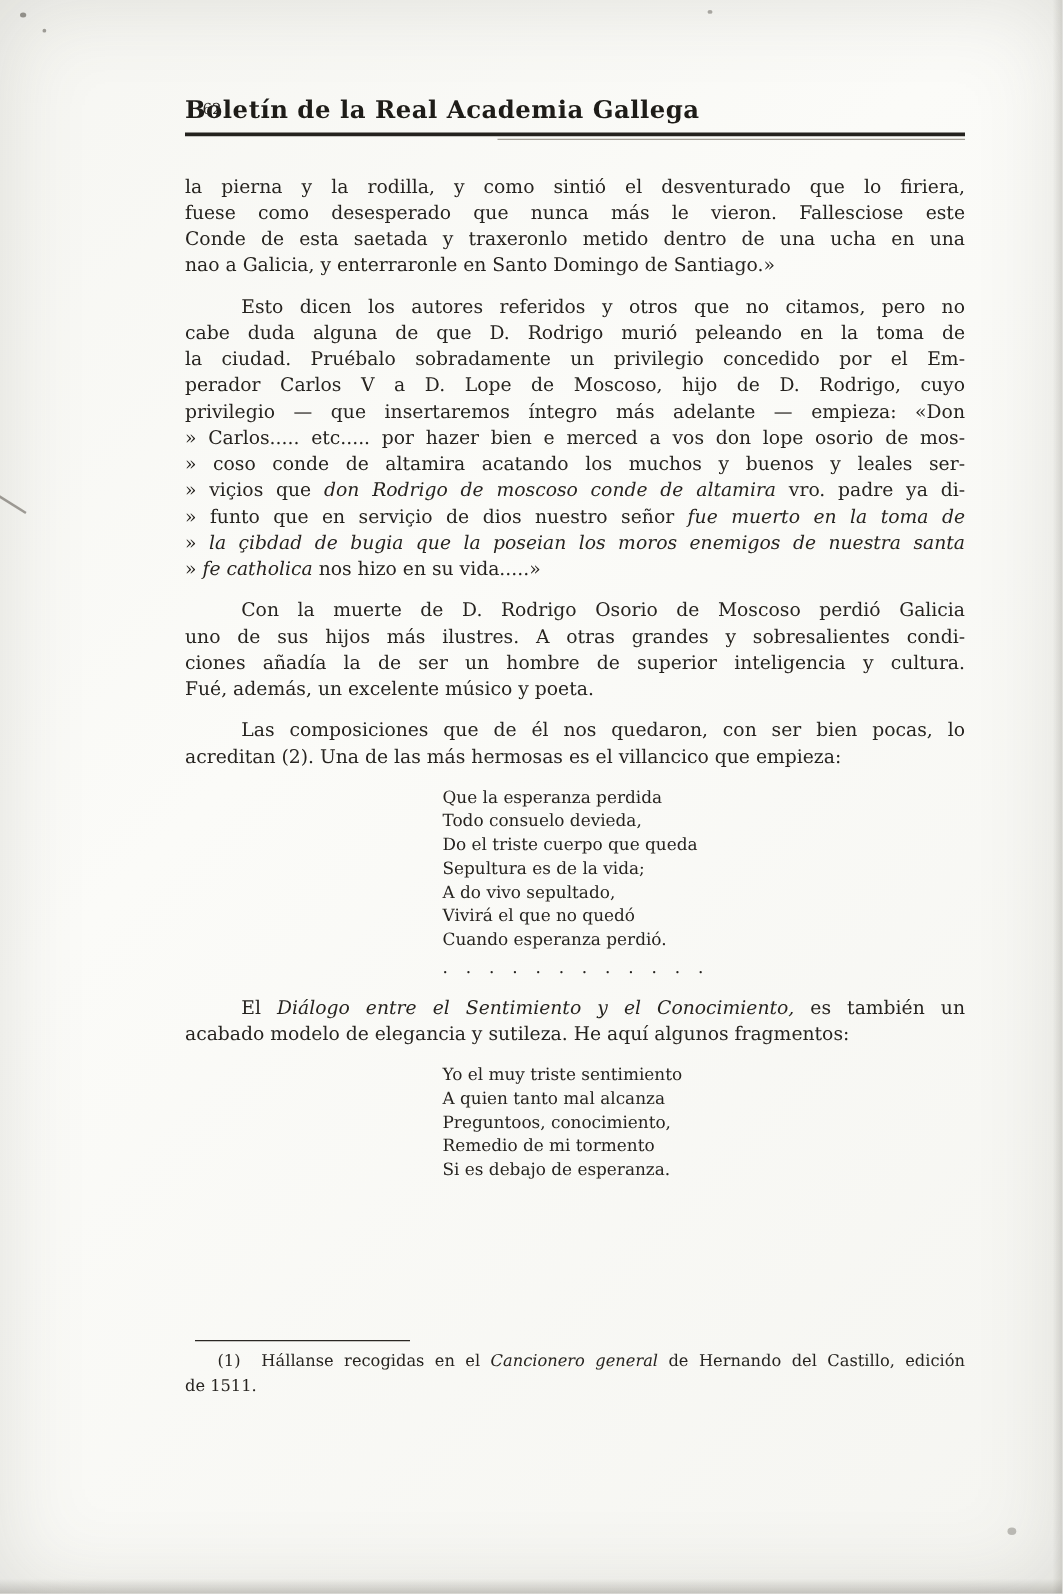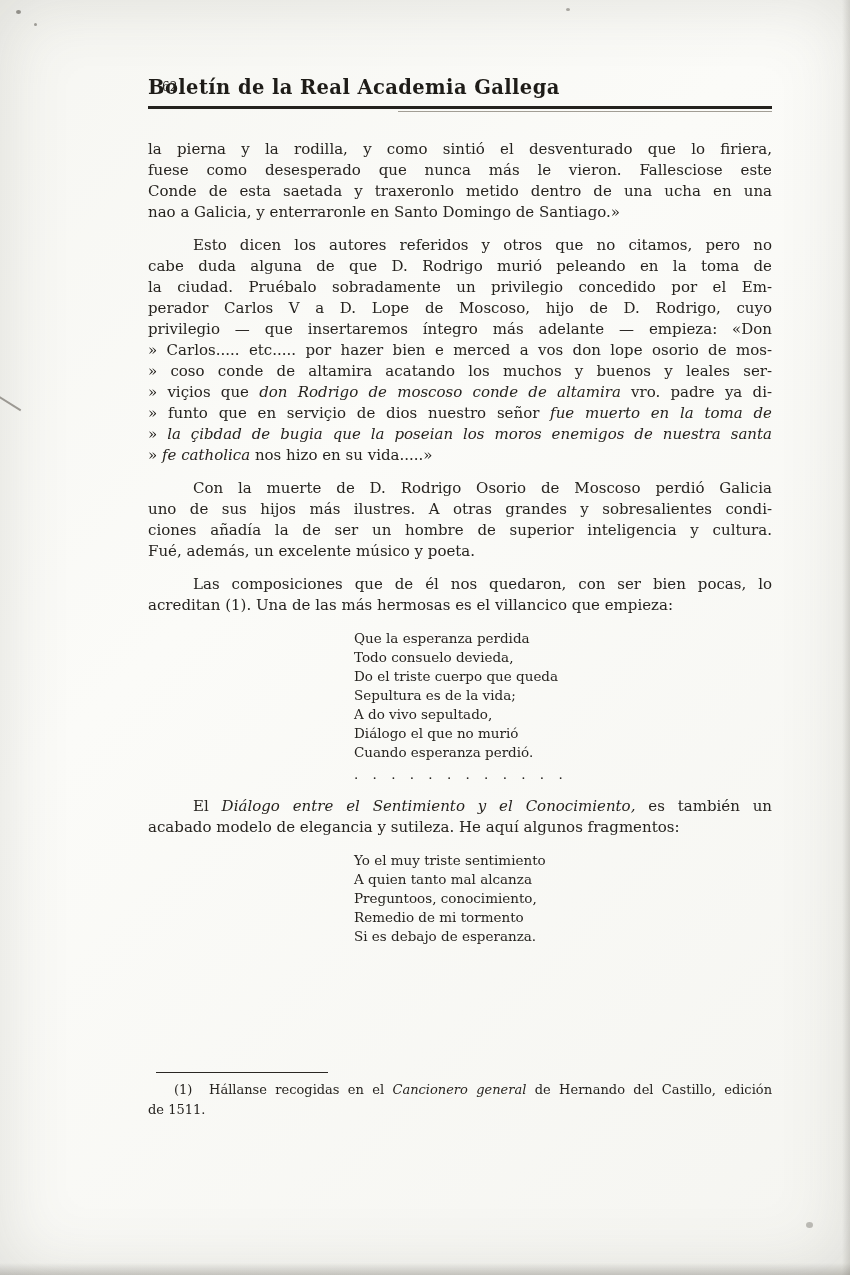--- a/index.html
+++ b/index.html
@@ -79,30 +79,30 @@
           <div class="line last"><span>» </span><em>fe catholica</em><span> nos hizo en su vida.....»</span></div>
         </div>
         <div class="para">
           <div class="line ind"><span>Con la muerte de D. Rodrigo Osorio de Moscoso perdió Galicia</span></div>
           <div class="line"><span>uno de sus hijos más ilustres. A otras grandes y sobresalientes condi-</span></div>
           <div class="line"><span>ciones añadía la de ser un hombre de superior inteligencia y cultura.</span></div>
           <div class="line last"><span>Fué, además, un excelente músico y poeta.</span></div>
         </div>
         <div class="para">
           <div class="line ind"><span>Las composiciones que de él nos quedaron, con ser bien pocas, lo</span></div>
-          <div class="line last"><span>acreditan (1). Una de las más hermosas es el villancico que empieza:</span></div>
+          <div class="line last"><span>acreditan (2). Una de las más hermosas es el villancico que empieza:</span></div>
         </div>
         <div class="verse">
           <div class="stanza">
             <div class="vline">Que la esperanza perdida</div>
             <div class="vline">Todo consuelo devieda,</div>
             <div class="vline">Do el triste cuerpo que queda</div>
             <div class="vline">Sepultura es de la vida;</div>
             <div class="vline">A do vivo sepultado,</div>
-            <div class="vline">Diálogo el que no murió</div>
+            <div class="vline">Vivirá el que no quedó</div>
             <div class="vline">Cuando esperanza perdió.</div>
           </div>
           <div class="dots">. . . . . . . . . . . .</div>
         </div>
         <div class="para">
           <div class="line ind"><span>El </span><em>Diálogo entre el Sentimiento y el Conocimiento,</em><span> es también un</span></div>
           <div class="line last"><span>acabado modelo de elegancia y sutileza. He aquí algunos fragmentos:</span></div>
         </div>
         <div class="verse">
           <div class="stanza">

